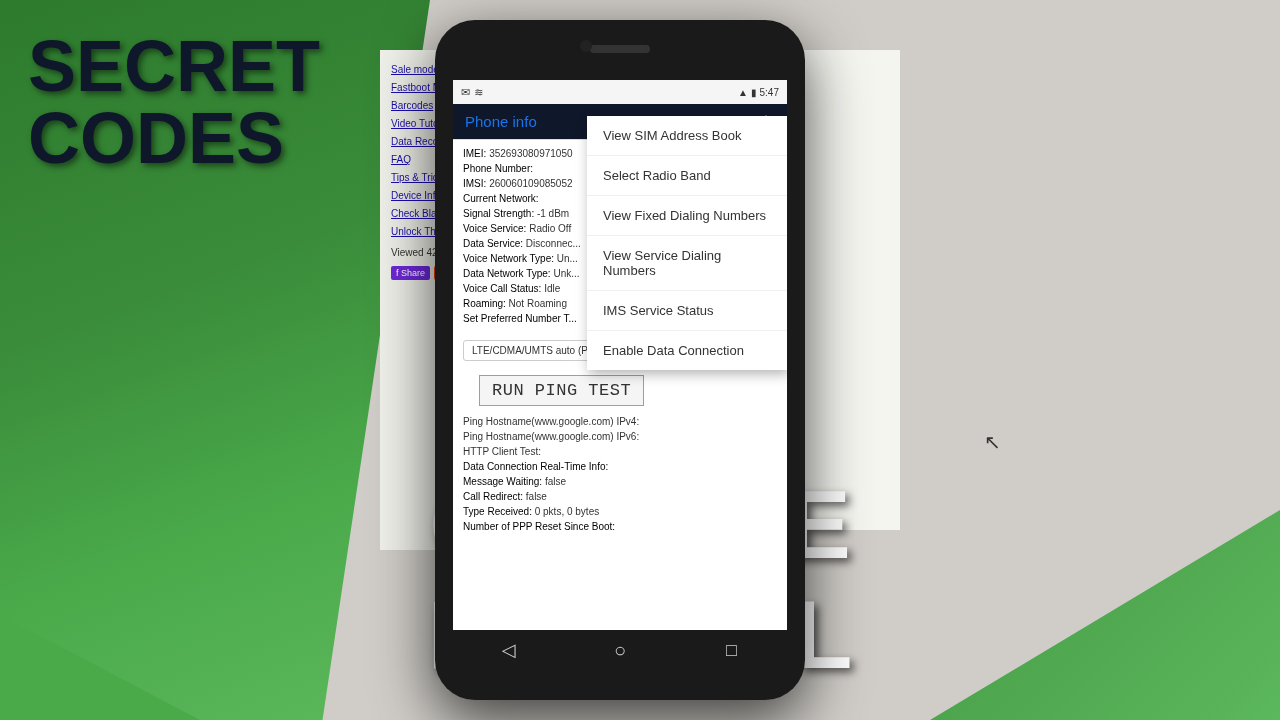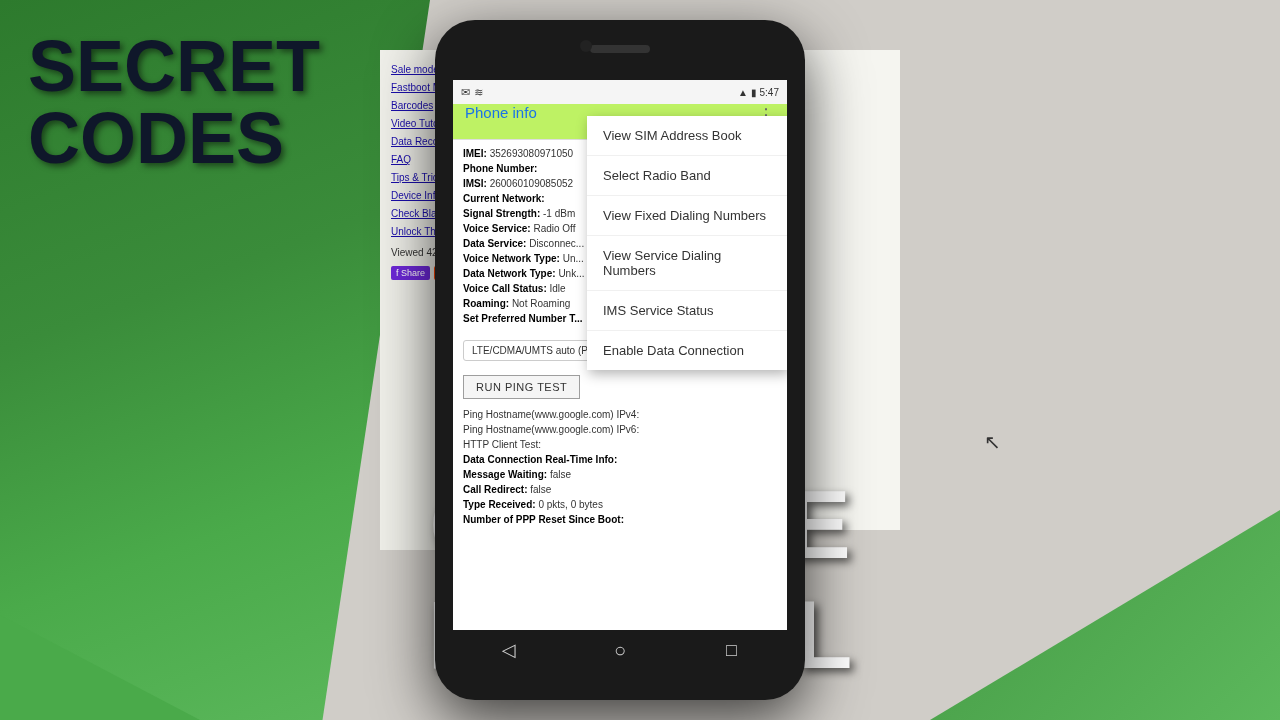--- a/index.html
+++ b/index.html
@@ -179,42 +179,43 @@
       display: flex;
       align-items: center;
       gap: 3px;
       font-size: 10px;
     }
 
     
     .app-bar {
       width: 100%;
       height: 36px;
-      background: #bef264;
+      background: #0f172a;
       border-bottom: 1px solid #ddd;
       display: flex;
+      align-items: center;
       padding: 0 12px;
       gap: 24px;
     }
     .app-bar-title {
       font-size: 15px;
       font-weight: 500;
       color: #1a73e8;
       flex: 1;
     }
 
     
     .phone-info-content {
       padding: 6px 10px;
       font-size: 10px;
       color: #333;
       line-height: 1.5;
     }
     .info-label {
-      font-weight: bold;
+      font-weight: normal;
       color: #000;
     }
 
     
     .dropdown-menu {
       position: absolute;
       right: 0;
       top: 36px;
       width: 200px;
       background: white;
@@ -240,28 +241,29 @@
       display: flex;
       align-items: center;
       justify-content: space-between;
       padding: 4px 8px;
       font-size: 10px;
       color: #333;
     }
 
     
     .ping-btn {
-      margin: 6px 10px;
+      margin: 6px 26px;
       border: 1px solid #9e9e9e;
       background: #f5f5f5;
       padding: 5px 12px;
-      font-size: 11px;
+      font-size: 17px;
       font-weight: 500;
       color: #333;
       letter-spacing: 0.5px;
+      font-family: Liberation Mono, monospace;
     }
 
     
     .sidebar-content {
       padding: 5px;
     }
     .sidebar-link {
       font-size: 10px;
       color: #1a0dab;
       text-decoration: underline;

